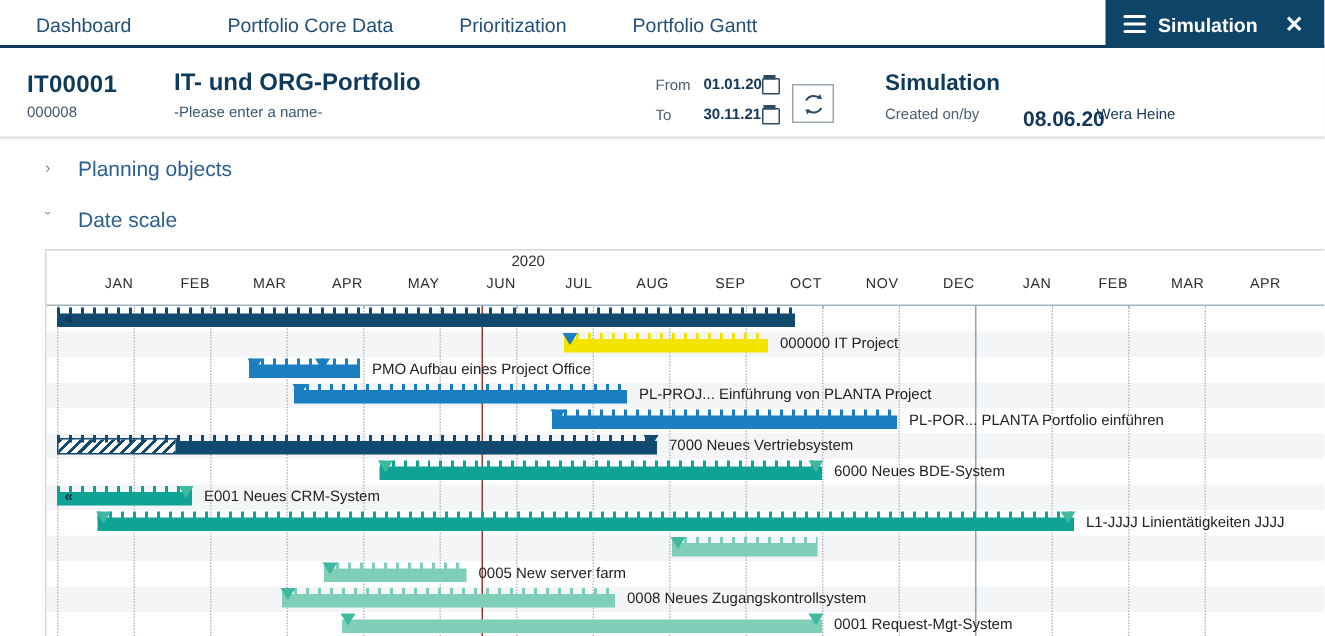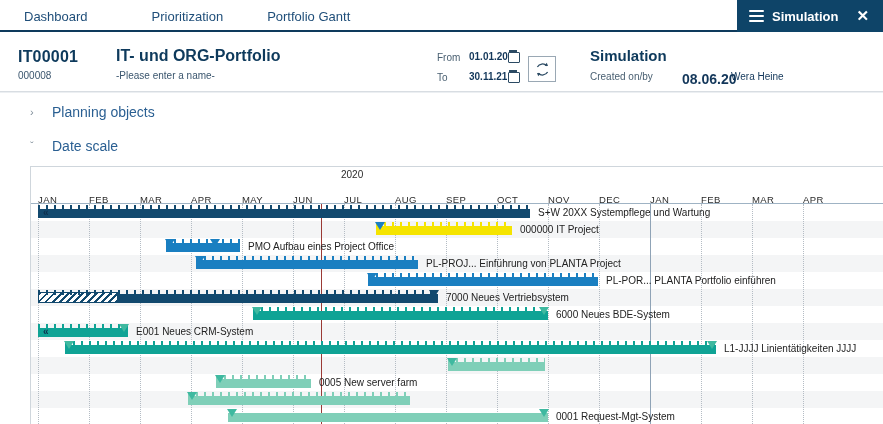--- a/index.html
+++ b/index.html
@@ -105,21 +105,21 @@
   }
   .year-row {
     position:absolute; left:0; top:0; width:853px; height:17px;
     font-size:10px; color:#333; border-bottom:0px;
   }
   .year-lbl { position:absolute; top:2px; font-size:10px; color:#2b2b2b; }
   .month-row {
     position:absolute; left:0; top:17px; width:853px; height:17px;
   }
   .month-lbl {
-    position:absolute; top:10px; width:51px; text-align:left;
+    position:absolute; top:0; width:51px; text-align:right;
     font-size:9.5px; color:#2b2b2b; letter-spacing:0.4px;
   }
   .grid-area {
     position:absolute; left:0; top:36px; width:853px; height:222px;
     border-top:1px solid #9fb3c4;
   }
   .rowbg { position:absolute; left:0; width:853px; height:17px; }
   .rowbg.alt { background:#f4f5f6; }
   .rowbg.plain { background:#ffffff; }
   .vline { position:absolute; top:0; width:0; height:222px;
@@ -153,20 +153,23 @@
   }
 </style>
 </head>
 <body>
 
 <div id="app">
 
   <div class="tabbar">
     <div class="tab first">
         <span>Dashboard</span>
+      </div>
+    <div class="tab">
+        <span>Portfolio Core Data</span>
       </div>
     <div class="tab">
         <span>Prioritization</span>
       </div>
     <div class="tab">
         <span>Portfolio Gantt</span>
       </div>
     <div class="tab active">
       <span class="burger">
           <span></span>
@@ -265,21 +268,20 @@
         <div class="vline solid" style="left: 619px;"></div>
         <div class="vline" style="left: 670px;"></div>
         <div class="vline" style="left: 721px;"></div>
         <div class="vline" style="left: 772px;"></div>
         <div class="todayline" style="left: 290px;"></div>
         <div class="bar" style="left: 7px; top: 5px; width: 492px;">
           <div class="fill" style="background: rgb(18, 73, 110);"></div>
           <div class="dots" style="background: repeating-linear-gradient(90deg, rgb(18, 73, 110) 0px, rgb(18, 73, 110) 2px, transparent 2px, transparent 8px);"></div>
         </div>
         <div class="chev2" style="left: 12px; top: 3px;">«</div>
-        <div class="bartext" style="left: 507px; top: 3px;">S+W 20XX Systempflege und Wartung</div>
         <div class="bar" style="left: 345px; top: 22px; width: 136px;">
           <div class="fill" style="background: rgb(245, 228, 0);"></div>
           <div class="dots" style="background: repeating-linear-gradient(90deg, rgb(245, 228, 0) 0px, rgb(245, 228, 0) 2px, transparent 2px, transparent 8px);"></div>
         </div>
         <div class="marker" style="left: 344px; top: 18px; position: absolute;"></div>
         <div class="bartext" style="left: 489px; top: 20px;">000000 IT Project</div>
         <div class="bar" style="left: 135px; top: 39px; width: 74px;">
           <div class="fill" style="background: rgb(26, 127, 193);"></div>
           <div class="dots" style="background: repeating-linear-gradient(90deg, rgb(26, 127, 193) 0px, rgb(26, 127, 193) 2px, transparent 2px, transparent 8px);"></div>
         </div>
@@ -335,20 +337,21 @@
           <div class="fill" style="background: rgb(127, 207, 184);"></div>
           <div class="dots" style="background: repeating-linear-gradient(90deg, rgb(127, 207, 184) 0px, rgb(127, 207, 184) 2px, transparent 2px, transparent 8px);"></div>
         </div>
         <div class="marker teal" style="left: 184px; top: 171px; position: absolute;"></div>
         <div class="bartext" style="left: 288px; top: 173px;">0005 New server farm</div>
         <div class="bar" style="left: 157px; top: 192px; width: 222px;">
           <div class="fill" style="background: rgb(127, 207, 184);"></div>
           <div class="dots" style="background: repeating-linear-gradient(90deg, rgb(127, 207, 184) 0px, rgb(127, 207, 184) 2px, transparent 2px, transparent 8px);"></div>
         </div>
         <div class="marker teal" style="left: 156px; top: 188px; position: absolute;"></div>
+        <div class="bartext" style="left: 387px; top: 190px;">0008 Neues Zugangskontrollsystem</div>
         <div class="bar" style="left: 197px; top: 209px; width: 320px;">
           <div class="fill" style="background: rgb(127, 207, 184);"></div>
         </div>
         <div class="marker teal" style="left: 196px; top: 205px; position: absolute;"></div>
         <div class="marker teal" style="left: 508px; top: 205px; position: absolute;"></div>
         <div class="bartext" style="left: 525px; top: 207px;">0001 Request-Mgt-System</div>
       </div>
   </div>
 
 </div>

